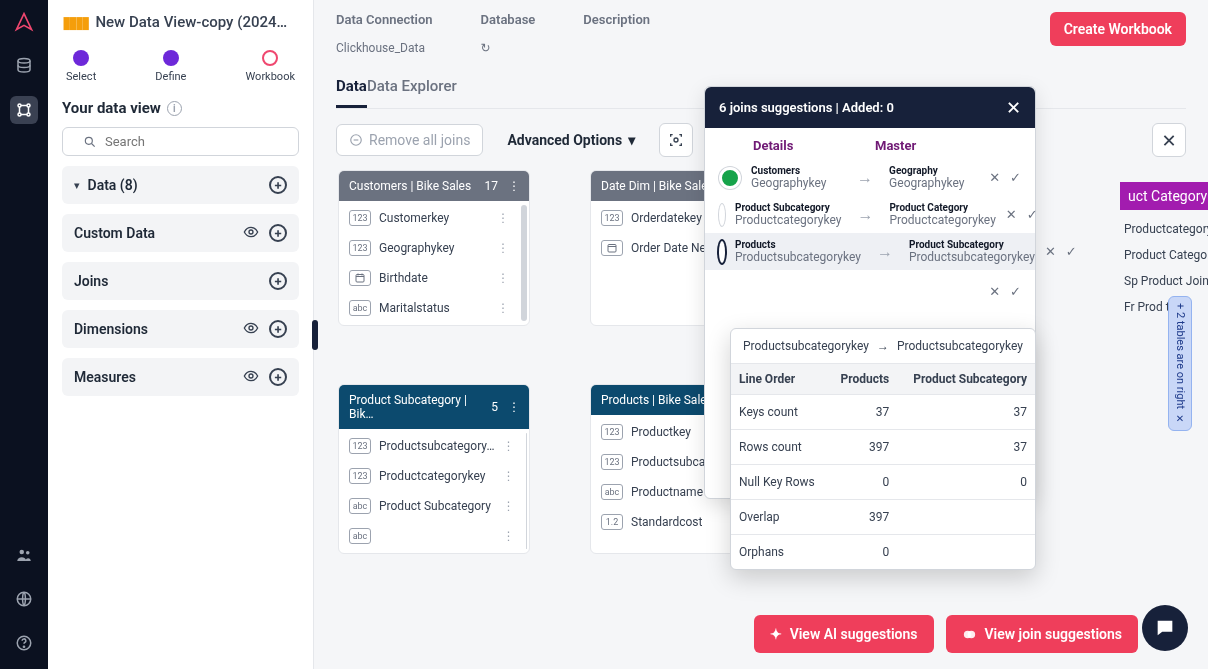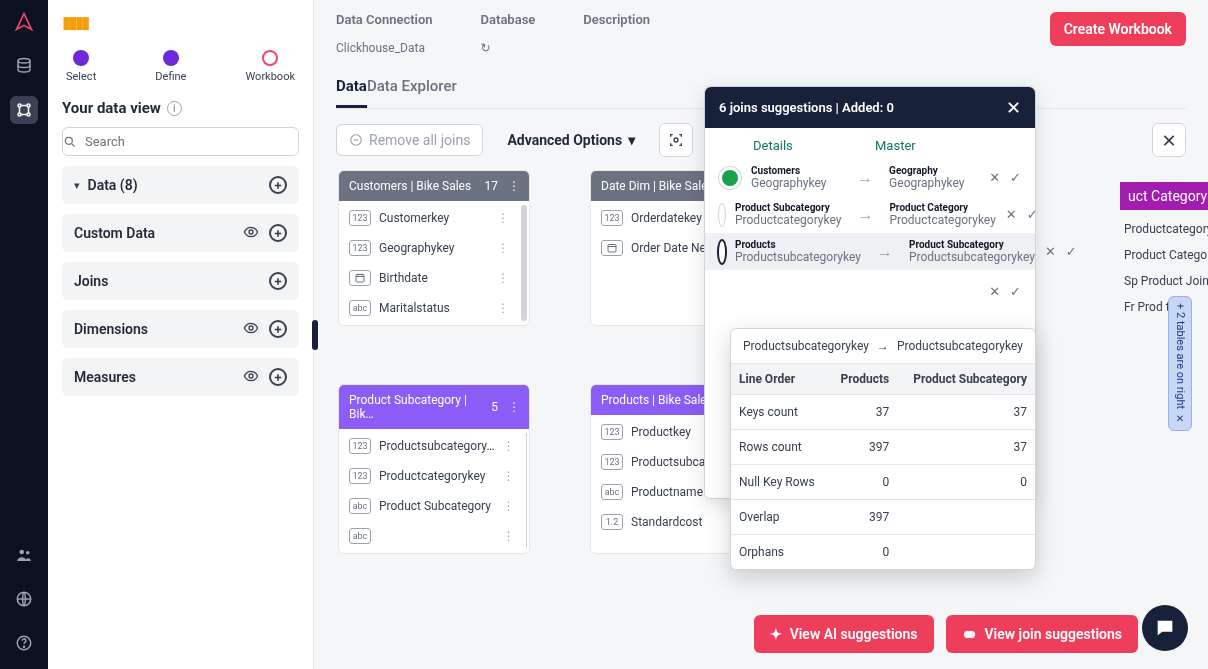--- a/index.html
+++ b/index.html
@@ -12,21 +12,21 @@
 .sidebar{position:absolute;left:48px;top:0;width:266px;height:100%;background:#fff;border-right:1px solid #e5e7eb;padding:12px 14px;display:flex;flex-direction:column}
 .sb-title{display:flex;align-items:center;gap:8px}
 .sb-title .bars{color:#f59e0b;font-size:17px;letter-spacing:-3px}
 .sb-title .txt{font-size:15px;color:#374151;font-weight:500}
 .stepper{display:flex;justify-content:space-between;margin:18px 4px 6px}
 .step{display:flex;flex-direction:column;align-items:center;gap:4px;font-size:11px;color:#374151}
 .step .dot{width:16px;height:16px;border-radius:50%;background:#6d28d9}
 .step .dot.hollow{background:#fff;border:2px solid #ef476f}
 .ydv{display:flex;align-items:center;gap:6px;margin-top:10px;font-weight:700;font-size:15px;color:#1f2937}
 .ydv .info{width:15px;height:15px;border:1px solid #9ca3af;border-radius:50%;font-size:10px;text-align:center;line-height:13px;color:#9ca3af}
-.search{margin-top:10px;display:flex;align-items:center;border:1px solid #d1d5db;border-radius:6px;padding:6px 0;gap:8px;color:#6b7280}
+.search{margin-top:10px;display:flex;align-items:center;border:1px solid #d1d5db;border-radius:6px;padding:6px 20px;gap:8px;color:#6b7280}
 .search input{border:none;outline:none;flex:1;font-size:13px;color:#374151}
 .group{margin-top:10px;background:#f3f4f6;border-radius:6px;padding:10px 12px;display:flex;align-items:center;justify-content:space-between;color:#1f2937;font-size:14px;font-weight:600}
 .group .left{display:flex;align-items:center;gap:8px}
 .group .actions{display:flex;gap:10px;color:#374151}
 .chev{font-size:11px;color:#374151;font-weight:400}
 .plus{width:18px;height:18px;border:2px solid #374151;border-radius:50%;display:flex;align-items:center;justify-content:center;font-size:13px;line-height:1}
 .drag-handle{position:absolute;left:312px;top:320px;width:6px;height:30px;background:#17213a;border-radius:3px}
 
 .main{position:absolute;left:314px;top:0;right:0;height:100%;padding:12px 22px}
 .toprow{display:flex;gap:48px;align-items:flex-start}
@@ -42,36 +42,36 @@
 
 .toolbar{margin-top:14px;display:flex;align-items:center;gap:12px}
 .btn-outline{border:1px solid #d1d5db;background:#fff;border-radius:6px;padding:7px 12px;display:flex;align-items:center;gap:6px;color:#9ca3af;font-size:14px}
 .adv{color:#1f2937;font-weight:700}
 .icon-box{width:34px;height:34px;border:1px solid #d1d5db;border-radius:6px;display:flex;align-items:center;justify-content:center;background:#fff;color:#374151}
 .right-close{margin-left:auto}
 
 .cards{position:absolute;left:338px;top:170px;display:flex;gap:18px;flex-wrap:wrap;width:850px}
 .card{width:192px;background:#fff;border:1px solid #e5e7eb;border-radius:6px;overflow:hidden}
 .card .hdr{background:#6b7280;color:#fff;padding:8px 10px;font-size:12px;display:flex;align-items:center;gap:6px}
-.card.red .hdr{background:#8b5cf6}
+.card.red .hdr{background:#0c4a6e}
 .card .hdr .count{margin-left:auto;margin-right:4px}
 .card .hdr .dots{letter-spacing:-1px}
 .card .list{padding:2px 0}
 .fld{display:flex;align-items:center;gap:8px;padding:7px 10px;font-size:12px;color:#374151}
 .fld .badge{width:22px;height:16px;border:1px solid #9ca3af;border-radius:3px;font-size:9px;display:flex;align-items:center;justify-content:center;color:#6b7280}
 .fld .fdots{margin-left:auto;color:#9ca3af}
 .scrollbar{width:6px;background:#d1d5db;border-radius:3px;align-self:stretch;margin:4px 2px}
 
 .footer-btns{position:absolute;bottom:16px;right:70px;display:flex;gap:12px}
 .btn-red{background:#ef3e5b;color:#fff;border:none;border-radius:6px;padding:11px 16px;font-weight:600;font-size:14px;display:flex;align-items:center;gap:8px}
 
 .panel{position:absolute;left:704px;top:86px;width:332px;background:#fff;border:1px solid #d1d5db;border-radius:6px;box-shadow:0 6px 20px rgba(0,0,0,.12);overflow:visible}
 .panel-hdr{background:#17213a;color:#fff;padding:10px 14px;display:flex;align-items:center;font-size:13px;font-weight:600;border-radius:6px 6px 0 0}
 .panel-hdr .x{margin-left:auto;font-size:18px;font-weight:400}
-.panel-sub{display:flex;padding:10px 14px 6px;color:#0f766e;font-size:13px;font-weight:400}
+.panel-sub{display:flex;padding:10px 14px 6px;color:#701a75;font-size:13px;font-weight:700}
 .panel-sub .col{flex:1}
 .join-row{display:flex;align-items:center;padding:6px 14px;gap:10px}
 .join-row .dot{width:22px;height:22px;border-radius:50%;background:#16a34a;border:3px solid #fff;box-shadow:0 0 0 1px #d1d5db}
 .join-row.sel{background:#eef0f4}
 .join-row.sel .dot{box-shadow:0 0 0 2px #17213a}
 .jr-col{flex:1;display:flex;flex-direction:column}
 .jr-col .t{font-size:10px;color:#111827;font-weight:700}
 .jr-col .k{font-size:12px;color:#6b7280}
 .arrow{color:#9ca3af;font-size:16px;margin:0 6px}
 .jr-act{display:flex;gap:10px;color:#6b7280}
@@ -140,20 +140,21 @@
           <path d="M9.5 9a2.5 2.5 0 1 1 3.5 2.3c-.8.4-1 1-1 1.7"></path>
           <circle cx="12" cy="17" r=".8" fill="currentColor"></circle>
         </svg>
       </div>
   </div>
 </div>
 
 <div class="sidebar">
   <div class="sb-title">
     <span class="bars">▮▮▮▮</span>
+    <span class="txt">New Data View-copy (2024…</span>
   </div>
   <div class="stepper">
     <div class="step">
         <div class="dot"></div>
         <span>Select</span>
       </div>
     <div class="step">
         <div class="dot"></div>
         <span>Define</span>
       </div>

